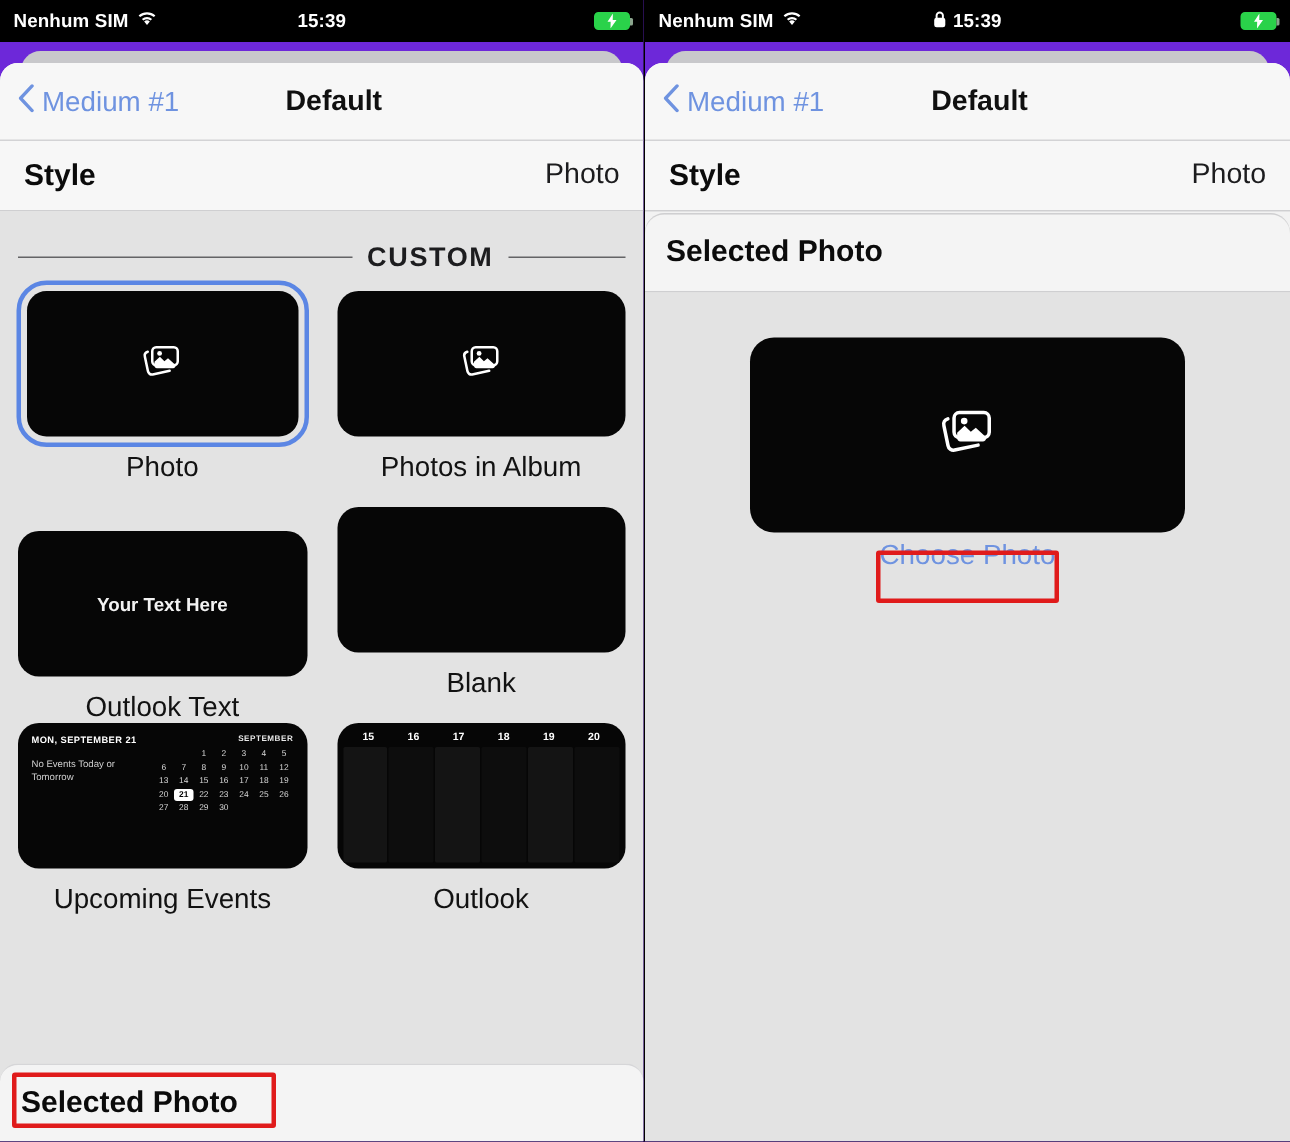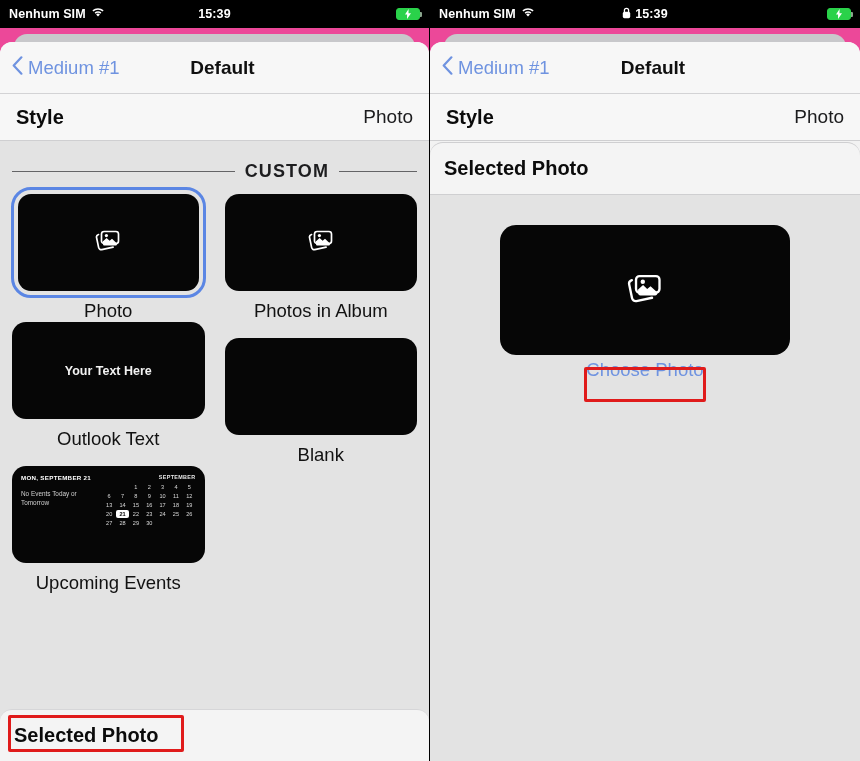--- a/index.html
+++ b/index.html
@@ -4,21 +4,21 @@
 <style>
   * { box-sizing: border-box; margin: 0; padding: 0; }
   html, body {
     width: 860px; height: 761px;
     background: #000;
     font-family: "Liberation Sans", sans-serif;
     overflow: hidden;
   }
   .stage { position: relative; width: 860px; height: 761px; display: flex; }
 
-  .phone { position: relative; width: 430px; height: 761px; background: #ec4899; overflow: hidden; }
+  .phone { position: relative; width: 430px; height: 761px; background: #6d28d9; overflow: hidden; }
   .phone.left  { border-right: 1px solid #000; }
 
   
   .statusbar {
     position: relative; height: 28px; background: #000; color: #fff;
     display: flex; align-items: center; padding: 0 9px;
     font-size: 12.5px; font-weight: 600; letter-spacing: .1px;
   }
   .sb-left { display: flex; align-items: center; gap: 5px; }
   .sb-center {
@@ -241,21 +241,21 @@
                       <path d="M3.5 4.5C2 5 1.2 6.3 1.6 7.8l2 9.6c.3 1.6 1.7 2.5 3.2 2.2l11.3-2.4" fill="none" stroke="#fff" stroke-width="1.7" stroke-linecap="round"></path>
                       <path d="M8 11.2l3.6-3.3 3 2.9 2.4-2 5 4.6v.5c0 .9-.7 1.6-1.6 1.6H9.6C8.7 15.5 8 14.8 8 13.9v-2.7z" fill="#fff"></path>
                       <circle cx="11.4" cy="5.6" r="1.6" fill="#fff"></circle>
                     </svg>
                   </span>
                 </div>
               </div>
               <div class="tile-label">Photos in Album</div>
             </div>
 
-            <div class="cell" style="margin-top:0">
+            <div class="cell" style="margin-top:32px">
               <div class="tile-wrap">
                 <div class="tile">
                   <span class="tile-text">Your Text Here</span>
                 </div>
               </div>
               <div class="tile-label">Outlook Text</div>
             </div>
 
             <div class="cell" style="margin-top:16px">
               <div class="tile-wrap">
@@ -311,20 +311,45 @@
                           <div>29</div>
                           <div>30</div>
                         </div>
                     </div>
                   </div>
                 </div>
               </div>
               <div class="tile-label">Upcoming Events</div>
             </div>
 
+            <div class="cell">
+              <div class="tile-wrap">
+                <div class="tile">
+                  <div class="outl">
+                    <div class="outl-head" id="outlook-head">
+                        <span>15</span>
+                        <span>16</span>
+                        <span>17</span>
+                        <span>18</span>
+                        <span>19</span>
+                        <span>20</span>
+                      </div>
+                    <div class="outl-cols" id="outlook-cols">
+                        <i></i>
+                        <i></i>
+                        <i></i>
+                        <i></i>
+                        <i></i>
+                        <i></i>
+                      </div>
+                  </div>
+                </div>
+              </div>
+              <div class="tile-label">Outlook</div>
+            </div>
           </div>
 
           <div style="height:60px"></div>
         </div>
 
         <div class="nested-bottom">
           <span class="nested-title">Selected Photo</span>
         </div>
 
       </div>

